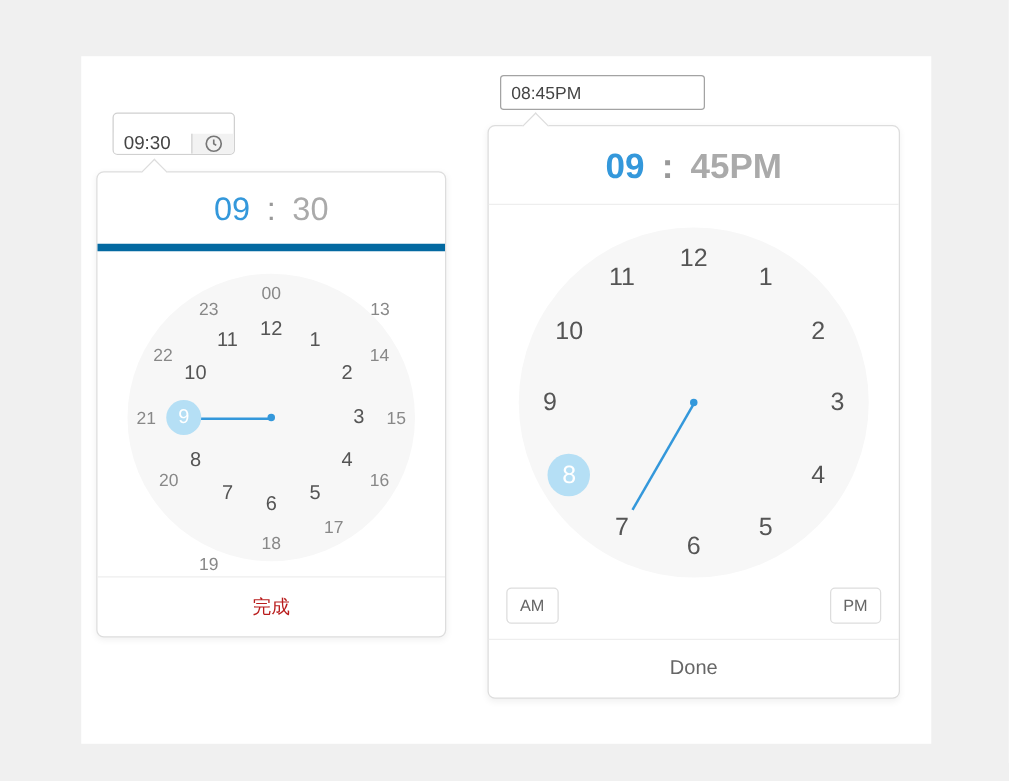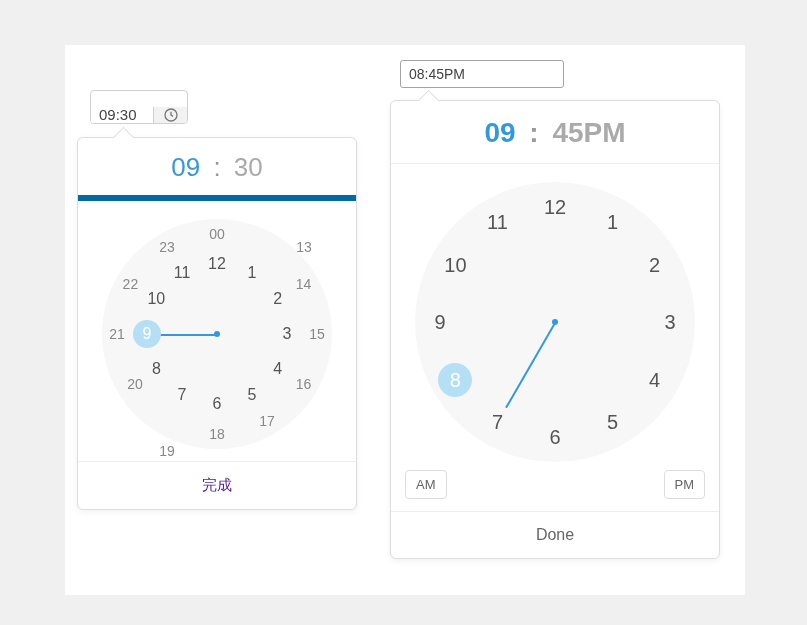--- a/index.html
+++ b/index.html
@@ -127,21 +127,21 @@
       background: #3498db;
       transform-origin: 0 50%;
     }
     .left-hand { width: 60px; transform: rotate(180deg); }
 
     .left-done {
       border-top: 1px solid #eee;
       text-align: center;
       padding: 14px 0;
       font-size: 15px;
-      color: #4c1d95;
+      color: #b91c1c;
       cursor: pointer;
     }
 
     
     .right-input {
       position: absolute;
       top: 15px;
       left: 335px;
       width: 164px;
       height: 28px;

